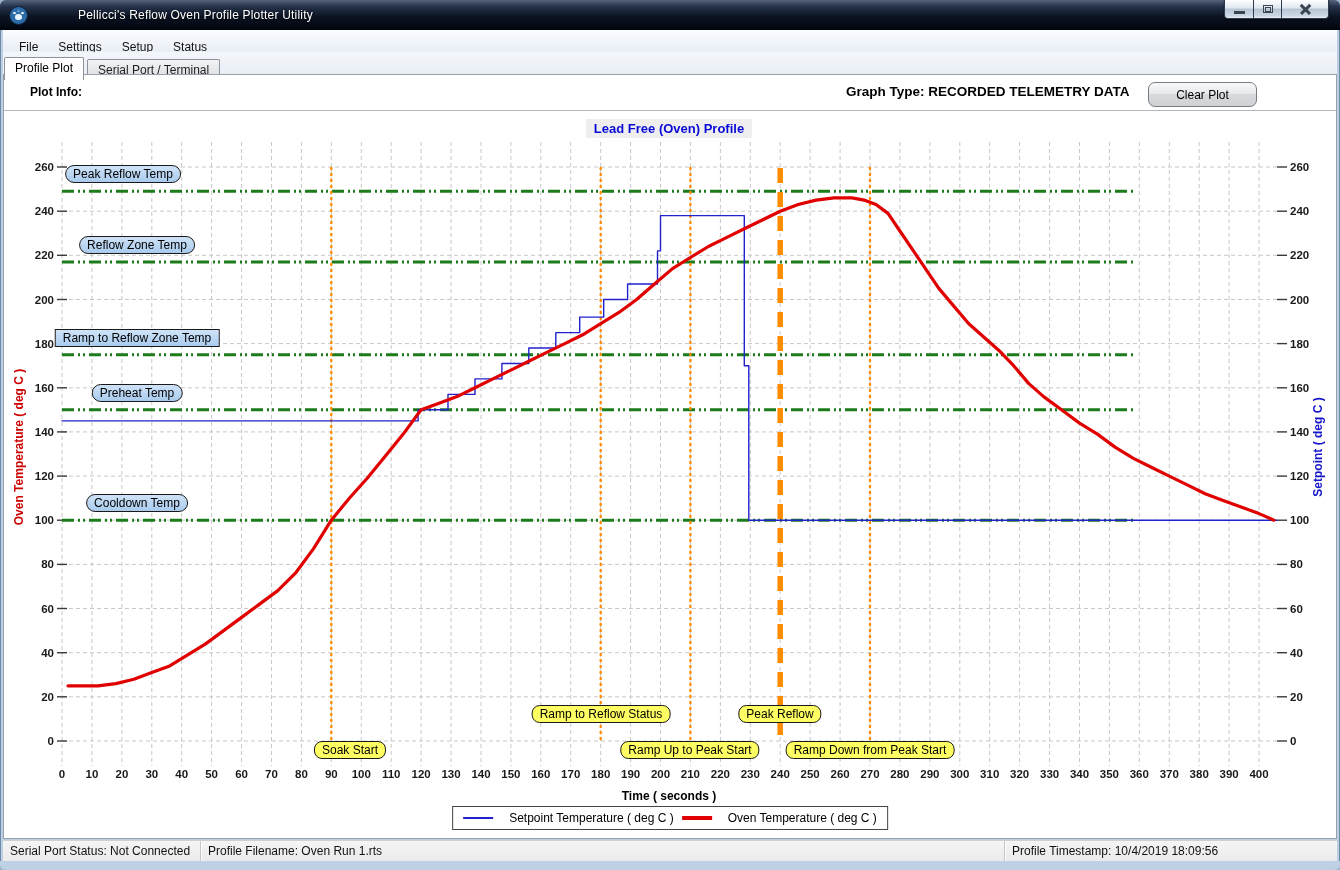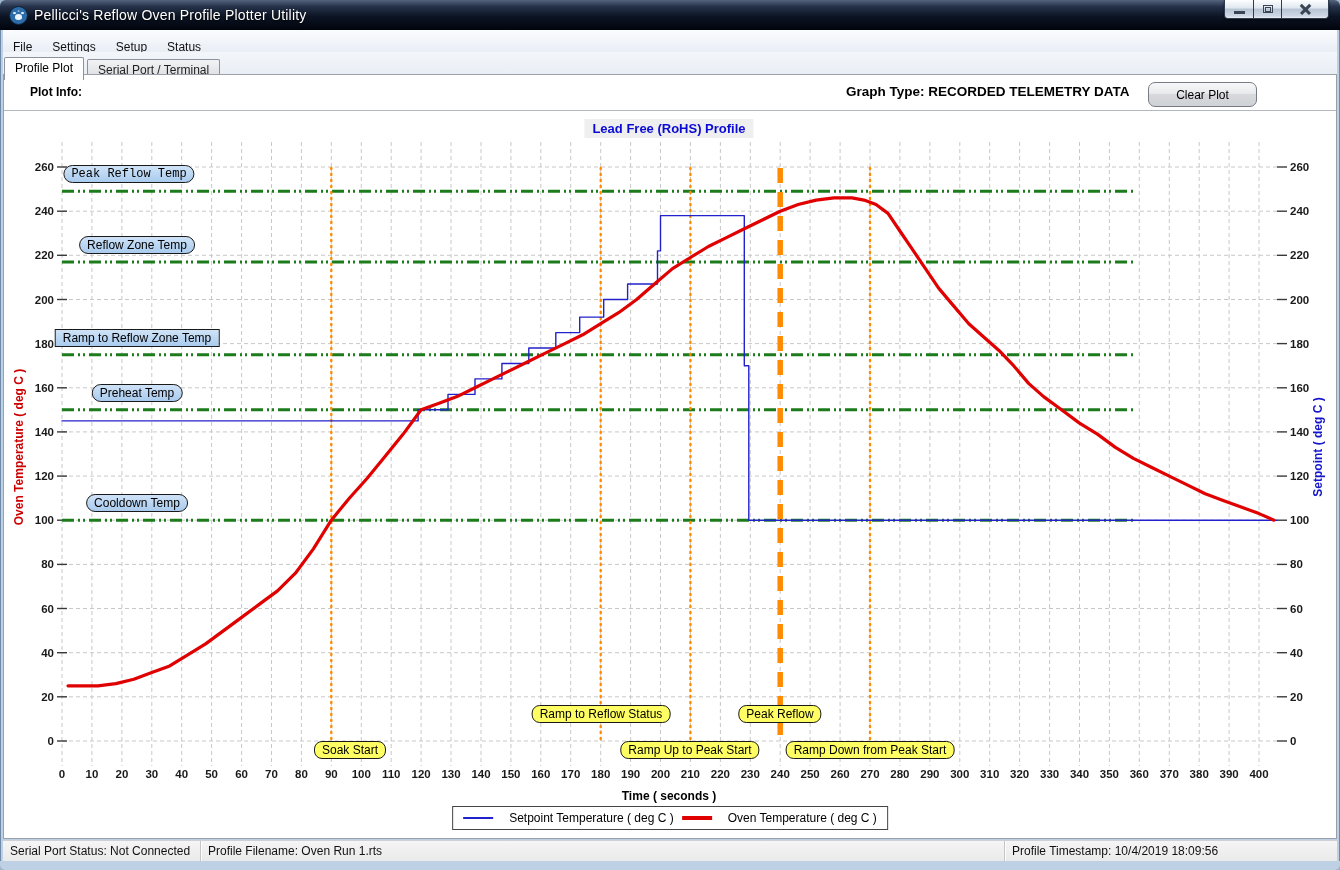--- a/index.html
+++ b/index.html
@@ -9,39 +9,39 @@
   
   .titlebar{position:absolute;left:0;top:0;width:1340px;height:30px;border-radius:6px 6px 0 0;
     background:linear-gradient(180deg,#55637c 0%,#25324a 22%,#0c1424 55%,#01040c 100%);
     color:#fff;display:flex;align-items:center;}
   .app-icon{width:17px;height:17px;border-radius:50%;margin:0 6px 0 9px;position:relative;
     background:radial-gradient(circle at 35% 30%,#aede fb,#8cc6ee 10%,#2d6ca8 65%,#103a5e 100%);
     background-color:#2d6ca8;border:1px solid #0c2438;}
   .app-icon::after{content:"";position:absolute;left:4.5px;top:7px;width:7px;height:6px;background:#eaf5fd;
     border-radius:50% 50% 45% 45%;
     box-shadow:-4px -4px 0 -2px #eaf5fd,4px -4px 0 -2px #eaf5fd,0 -6px 0 -2.5px #eaf5fd;}
-  .title-text{font-size:14px;letter-spacing:.2px;text-shadow:0 1px 2px #000;}
+  .title-text{font-size:12px;letter-spacing:.2px;text-shadow:0 1px 2px #000;margin-left:44px;}
   .caption-group{position:absolute;top:0;right:11px;display:flex;filter:drop-shadow(0 1px 1px rgba(0,0,0,.5));}
   .cap-btn{height:19px;border:1px solid #2e3a4e;border-top:none;display:flex;align-items:center;justify-content:center;
     background:linear-gradient(180deg,#fdfeff 0%,#dfe7ef 45%,#b6c4d3 50%,#cdd8e3 88%,#e8eef5 100%);
     color:#3a4453;box-sizing:border-box;}
   .cap-btn+.cap-btn{border-left:none;}
   .cap-min{width:30px;border-bottom-left-radius:4px;}
   .cap-max{width:28px;}
   .cap-close{width:47px;border-bottom-right-radius:4px;}
   .glyph-min{width:11px;height:3px;background:#3a4453;margin-top:6px;}
   .glyph-max{width:10px;height:8px;border:1.5px solid #3a4453;position:relative;box-sizing:border-box;}
   .glyph-max::after{content:"";position:absolute;left:1.5px;top:1px;width:4px;height:2.5px;border:1px solid #3a4453;}
   .glyph-close{width:13px;height:13px;position:relative;}
   .glyph-close::before,.glyph-close::after{content:"";position:absolute;left:0;top:5px;width:13px;height:2.6px;background:#3a4453;}
   .glyph-close::before{transform:rotate(45deg);}  .glyph-close::after{transform:rotate(-45deg);}
   
   .menubar{position:absolute;left:3px;top:30px;width:1334px;height:35px;
     background:linear-gradient(180deg,#fbfcfe,#eaeff6 60%,#e2e9f2);border-bottom:1px solid #b9c4d2;
-    display:flex;align-items:center;font-size:12px;color:#111;box-sizing:border-box;}
+    display:flex;align-items:center;font-size:12px;color:#111;padding-left:6px;box-sizing:border-box;}
   .menu-item{padding:2px 10px;}
   
   .tabstrip{position:absolute;left:3px;top:52px;width:1334px;height:28px;
     background:linear-gradient(180deg,#f3f6fa,#e6ecf4);}
   .tab{position:absolute;bottom:0;font-size:12px;box-sizing:border-box;
     border:1px solid #8d929c;border-bottom:none;border-radius:2px 2px 0 0;padding:3px 10px 4px 10px;}
   .tab.active{left:1px;background:#fff;height:23px;z-index:3;color:#000;}
   .tab.inactive{left:84px;background:linear-gradient(180deg,#f2f3f5,#d9dbdf);height:21px;color:#222;}
   .tabpage{position:absolute;left:3px;top:74px;width:1334px;height:765px;background:#fff;
     border:1px solid #9aa0aa;box-sizing:border-box;}
@@ -118,21 +118,21 @@
       <span class="tab active">Profile Plot</span>
       <span class="tab inactive">Serial Port / Terminal</span>
     </div>
   <div class="tabpage"></div>
 
   <div class="plot-info">Plot Info:</div>
   <div class="graph-type">Graph Type: RECORDED TELEMETRY DATA</div>
   <div class="clear-btn">Clear Plot</div>
   <div class="header-sep"></div>
 
-  <div class="chart-title">Lead Free (RoHS) Profile</div>
+  <div class="chart-title">Lead Free (Oven) Profile</div>
   <svg id="plot" viewBox="0 0 1340 870" xmlns="http://www.w3.org/2000/svg">
       <g>
         <line x1="62.0" y1="142.0" x2="62.0" y2="766.0" stroke="#c8c8c8" stroke-width="1" stroke-dasharray="4 3"></line>
         <line x1="91.9" y1="142.0" x2="91.9" y2="766.0" stroke="#c8c8c8" stroke-width="1" stroke-dasharray="4 3"></line>
         <line x1="121.9" y1="142.0" x2="121.9" y2="766.0" stroke="#c8c8c8" stroke-width="1" stroke-dasharray="4 3"></line>
         <line x1="151.8" y1="142.0" x2="151.8" y2="766.0" stroke="#c8c8c8" stroke-width="1" stroke-dasharray="4 3"></line>
         <line x1="181.7" y1="142.0" x2="181.7" y2="766.0" stroke="#c8c8c8" stroke-width="1" stroke-dasharray="4 3"></line>
         <line x1="211.6" y1="142.0" x2="211.6" y2="766.0" stroke="#c8c8c8" stroke-width="1" stroke-dasharray="4 3"></line>
         <line x1="241.6" y1="142.0" x2="241.6" y2="766.0" stroke="#c8c8c8" stroke-width="1" stroke-dasharray="4 3"></line>
         <line x1="271.5" y1="142.0" x2="271.5" y2="766.0" stroke="#c8c8c8" stroke-width="1" stroke-dasharray="4 3"></line>
@@ -302,21 +302,21 @@
         <line x1="690.4" y1="168.0" x2="690.4" y2="741.0" stroke="#ff8c00" stroke-width="2.4" stroke-dasharray="1 5" stroke-linecap="round"></line>
         <line x1="780.2" y1="168.0" x2="780.2" y2="741.0" stroke="#ff8c00" stroke-width="5.5" stroke-dasharray="15 9"></line>
         <line x1="870.0" y1="168.0" x2="870.0" y2="741.0" stroke="#ff8c00" stroke-width="2.4" stroke-dasharray="1 5" stroke-linecap="round"></line>
       </g>
       <g>
         <polyline points="62.0,420.9 418.1,420.9 418.1,409.8 448.0,409.8 448.0,394.4 475.0,394.4 475.0,378.9 501.9,378.9 501.9,363.5 528.8,363.5 528.8,348.0 555.8,348.0 555.8,332.6 579.7,332.6 579.7,317.1 603.7,317.1 603.7,299.5 627.6,299.5 627.6,284.0 657.5,284.0 657.5,250.9 660.5,250.9 660.5,215.6 744.3,215.6 744.3,365.7 748.8,365.7 748.8,520.2 1277.0,520.2" fill="none" stroke="#2222cc" stroke-width="1.4" stroke-linejoin="round" stroke-linecap="round"></polyline>
         <polyline points="68.0,685.8 97.9,685.8 115.9,683.6 133.8,679.2 151.8,672.6 169.7,665.9 187.7,654.9 205.6,643.9 223.6,630.6 241.6,617.4 259.5,604.1 277.5,590.9 295.4,573.2 313.4,548.9 331.3,520.2 349.3,498.2 367.2,478.3 385.2,456.2 403.2,434.1 421.1,409.8 439.1,403.2 457.0,396.6 475.0,387.8 492.9,378.9 510.9,370.1 528.8,361.3 546.8,352.4 564.8,343.6 582.7,334.8 600.7,323.7 618.6,312.7 636.6,299.5 654.5,284.0 672.5,268.6 690.4,257.5 708.4,246.5 726.4,237.6 744.3,228.8 762.3,220.0 780.2,211.2 798.2,204.5 816.1,200.1 834.1,197.9 852.0,197.9 864.0,200.1 876.0,204.5 888.0,213.4 899.9,231.0 911.9,248.7 923.9,266.3 938.8,288.4 953.8,306.1 968.8,323.7 983.7,337.0 998.7,350.2 1013.6,365.7 1028.6,383.4 1043.6,396.6 1061.5,409.8 1079.5,423.1 1097.4,434.1 1115.4,447.4 1133.4,458.4 1151.3,467.2 1169.3,476.1 1187.2,484.9 1205.2,493.7 1223.1,500.4 1241.1,507.0 1259.0,513.6 1274.0,520.2" fill="none" stroke="#e00000" stroke-width="3.2" stroke-linejoin="round" stroke-linecap="round"></polyline>
       </g>
     </svg>
   <div id="chart-labels">
-      <div class="th-label" style="left: 129px; top: 165px; font-family: Liberation Mono, monospace;">Peak Reflow Temp</div>
+      <div class="th-label" style="left: 123px; top: 165px;">Peak Reflow Temp</div>
       <div class="th-label" style="left: 137px; top: 236px;">Reflow Zone Temp</div>
       <div class="th-label rect" style="left: 137px; top: 329px;">Ramp to Reflow Zone Temp</div>
       <div class="th-label" style="left: 137px; top: 384px;">Preheat Temp</div>
       <div class="th-label" style="left: 137px; top: 494px;">Cooldown Temp</div>
       <div class="ev-label" style="left: 350px; top: 741px;">Soak Start</div>
       <div class="ev-label" style="left: 601px; top: 705px;">Ramp to Reflow Status</div>
       <div class="ev-label" style="left: 690px; top: 741px;">Ramp Up to Peak Start</div>
       <div class="ev-label" style="left: 780px; top: 705px;">Peak Reflow</div>
       <div class="ev-label" style="left: 870px; top: 741px;">Ramp Down from Peak Start</div>
     </div>

